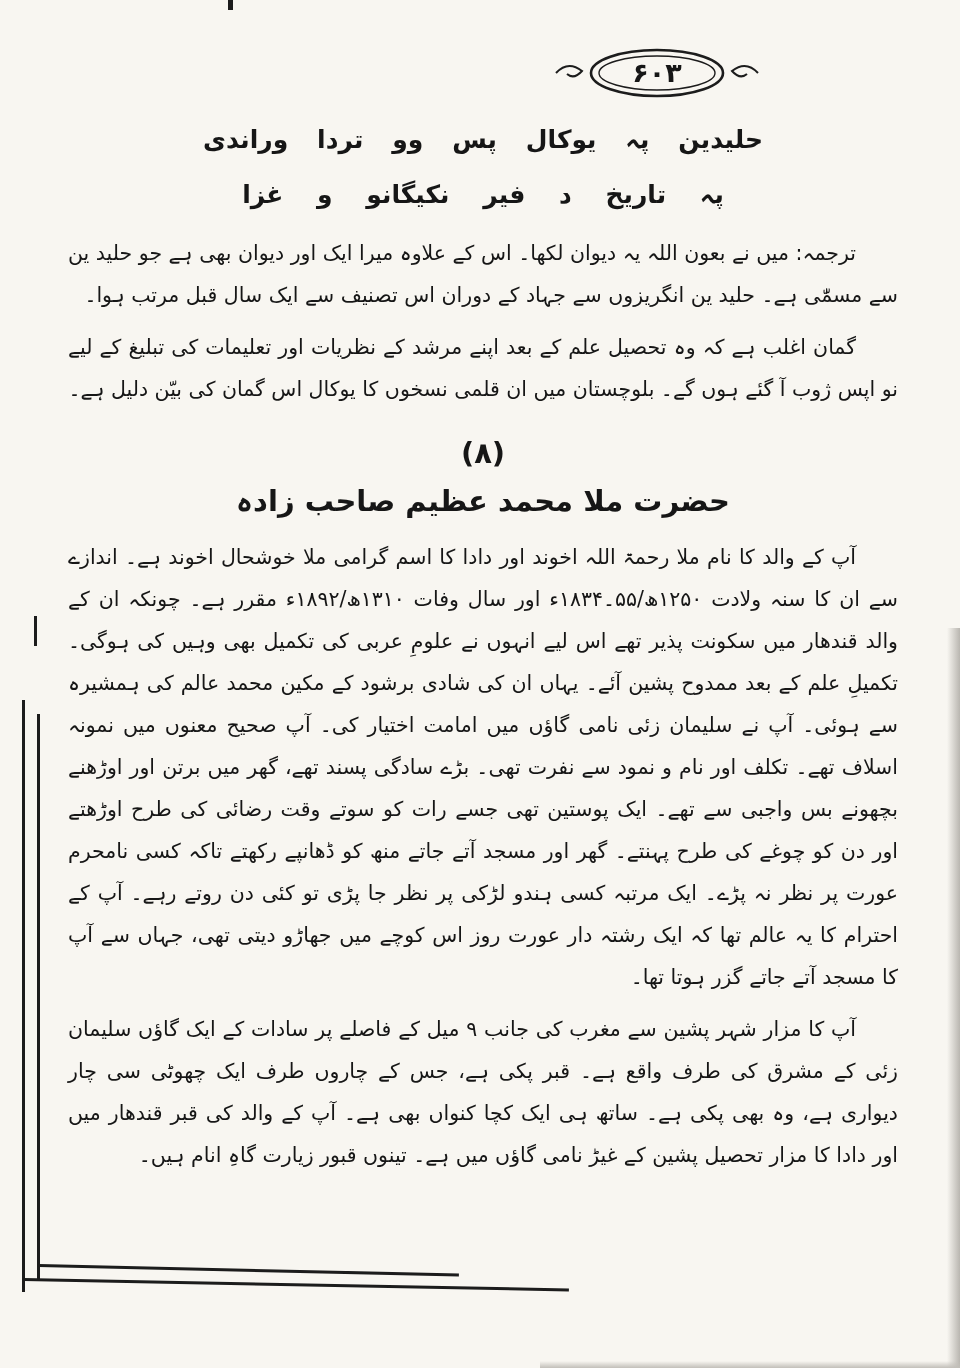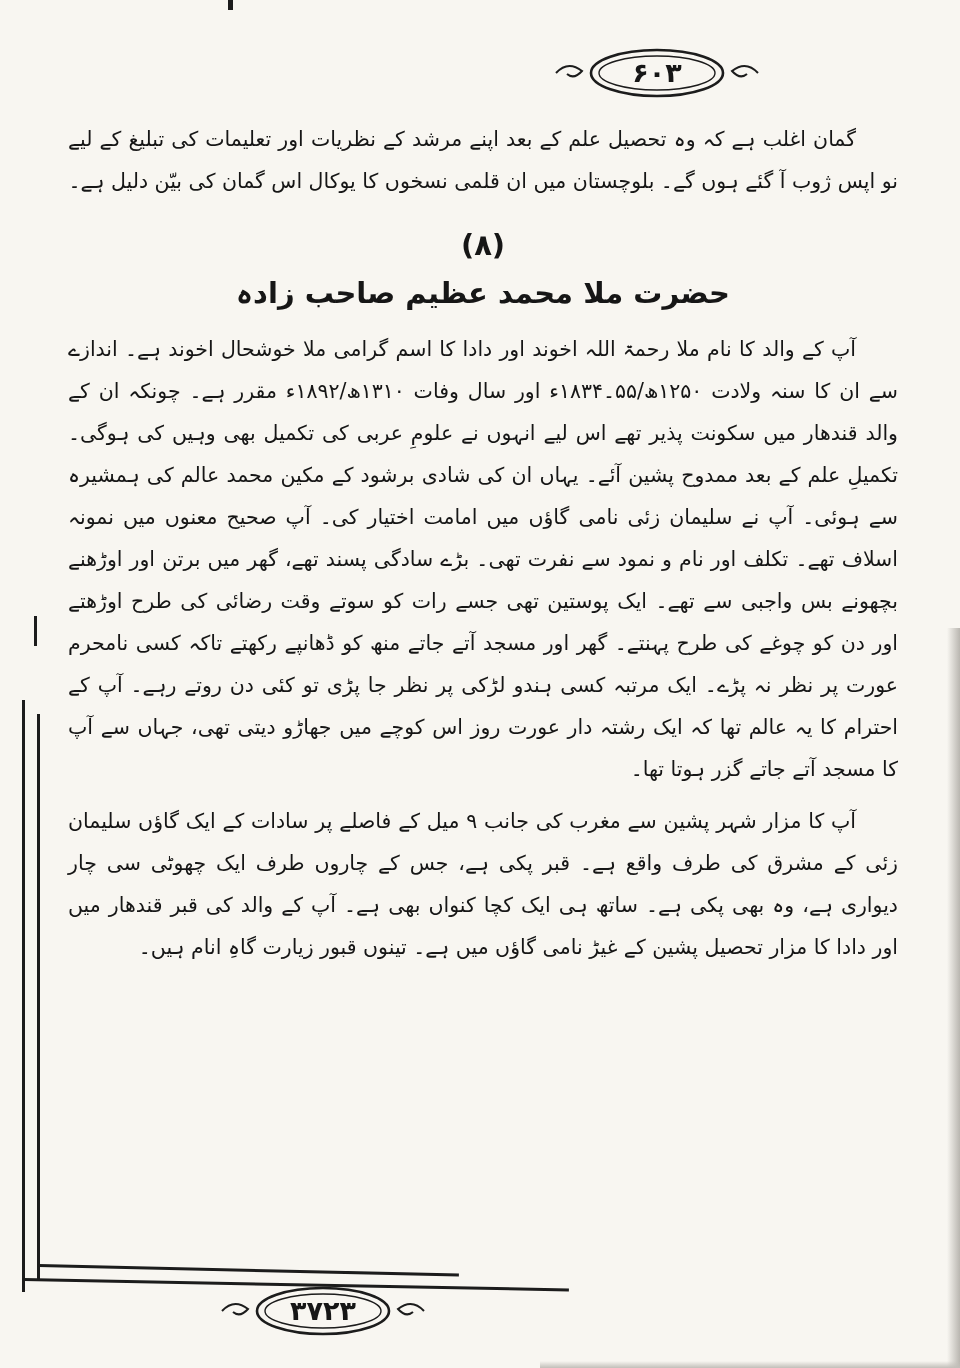--- a/index.html
+++ b/index.html
@@ -123,44 +123,38 @@
       <g fill="none" stroke="#1c1c1c">
         <path d="M4,27 q12,-13 26,-2 q-8,9 -15,3" stroke-width="2"></path>
         <path d="M206,27 q-12,-13 -26,-2 q8,9 15,3" stroke-width="2"></path>
         <ellipse cx="105" cy="27" rx="66" ry="23" stroke-width="2.6"></ellipse>
         <ellipse cx="105" cy="27" rx="58" ry="17" stroke-width="1.4"></ellipse>
       </g>
     </svg>
     <span class="num">۶۰۳</span>
   </div>
 
-  <div class="cartouche cartouche-bottom">
-    <svg viewBox="0 0 210 54">
-      <g fill="none" stroke="#1c1c1c">
-        <path d="M4,27 q12,-13 26,-2 q-8,9 -15,3" stroke-width="2"></path>
-        <path d="M206,27 q-12,-13 -26,-2 q8,9 15,3" stroke-width="2"></path>
-        <ellipse cx="105" cy="27" rx="66" ry="23" stroke-width="2.6"></ellipse>
-        <ellipse cx="105" cy="27" rx="58" ry="17" stroke-width="1.4"></ellipse>
-      </g>
-    </svg>
-    <span class="num">۳۷۲۳</span>
-  </div>
 
   <div class="border-line bl-tick"></div>
   <div class="border-line bl-v1"></div>
   <div class="border-line bl-v2"></div>
   <div class="border-line bl-h1"></div>
   <div class="border-line bl-h2"></div>
 
   <div class="scan-shadow-right"></div>
   <div class="scan-shadow-bottom"></div>
 
   <div class="content">
 
+    <div class="verse">
+      <div class="vline">حلیدین پہ یوکال پس وو تردا وراندی</div>
+      <div class="vline vline2">پہ تاریخ د فیر نکیگانو و غزا</div>
+    </div>
 
+    <p class="para">ترجمہ: میں نے بعون اللہ یہ دیوان لکھا۔ اس کے علاوہ میرا ایک اور دیوان بھی ہے جو حلید ین سے مسمّٰی ہے۔ حلید ین انگریزوں سے جہاد کے دوران اس تصنیف سے ایک سال قبل مرتب ہوا۔</p>
 
     <p class="para">گمان اغلب ہے کہ وہ تحصیل علم کے بعد اپنے مرشد کے نظریات اور تعلیمات کی تبلیغ کے لیے نو اپس ژوب آ گئے ہوں گے۔ بلوچستان میں ان قلمی نسخوں کا یوکال اس گمان کی بیّن دلیل ہے۔</p>
 
     <div class="section-number">(۸)</div>
 
     <h2 class="section-title">حضرت ملا محمد عظیم صاحب زادہ</h2>
 
     <p class="para">آپ کے والد کا نام ملا رحمۃ اللہ اخوند اور دادا کا اسم گرامی ملا خوشحال اخوند ہے۔ اندازے سے ان کا سنہ ولادت ۱۲۵۰ھ/۵۵۔۱۸۳۴ء اور سال وفات ۱۳۱۰ھ/۱۸۹۲ء مقرر ہے۔ چونکہ ان کے والد قندھار میں سکونت پذیر تھے اس لیے انہوں نے علومِ عربی کی تکمیل بھی وہیں کی ہوگی۔ تکمیلِ علم کے بعد ممدوح پشین آئے۔ یہاں ان کی شادی برشود کے مکین محمد عالم کی ہمشیرہ سے ہوئی۔ آپ نے سلیمان زئی نامی گاؤں میں امامت اختیار کی۔ آپ صحیح معنوں میں نمونہ اسلاف تھے۔ تکلف اور نام و نمود سے نفرت تھی۔ بڑے سادگی پسند تھے، گھر میں برتن اور اوڑھنے بچھونے بس واجبی سے تھے۔ ایک پوستین تھی جسے رات کو سوتے وقت رضائی کی طرح اوڑھتے اور دن کو چوغے کی طرح پہنتے۔ گھر اور مسجد آتے جاتے منھ کو ڈھانپے رکھتے تاکہ کسی نامحرم عورت پر نظر نہ پڑے۔ ایک مرتبہ کسی ہندو لڑکی پر نظر جا پڑی تو کئی دن روتے رہے۔ آپ کے احترام کا یہ عالم تھا کہ ایک رشتہ دار عورت روز اس کوچے میں جھاڑو دیتی تھی، جہاں سے آپ کا مسجد آتے جاتے گزر ہوتا تھا۔</p>
 
     <p class="para">آپ کا مزار شہر پشین سے مغرب کی جانب ۹ میل کے فاصلے پر سادات کے ایک گاؤں سلیمان زئی کے مشرق کی طرف واقع ہے۔ قبر پکی ہے، جس کے چاروں طرف ایک چھوٹی سی چار دیواری ہے، وہ بھی پکی ہے۔ ساتھ ہی ایک کچا کنواں بھی ہے۔ آپ کے والد کی قبر قندھار میں اور دادا کا مزار تحصیل پشین کے غیڑ نامی گاؤں میں ہے۔ تینوں قبور زیارت گاہِ انام ہیں۔</p>

